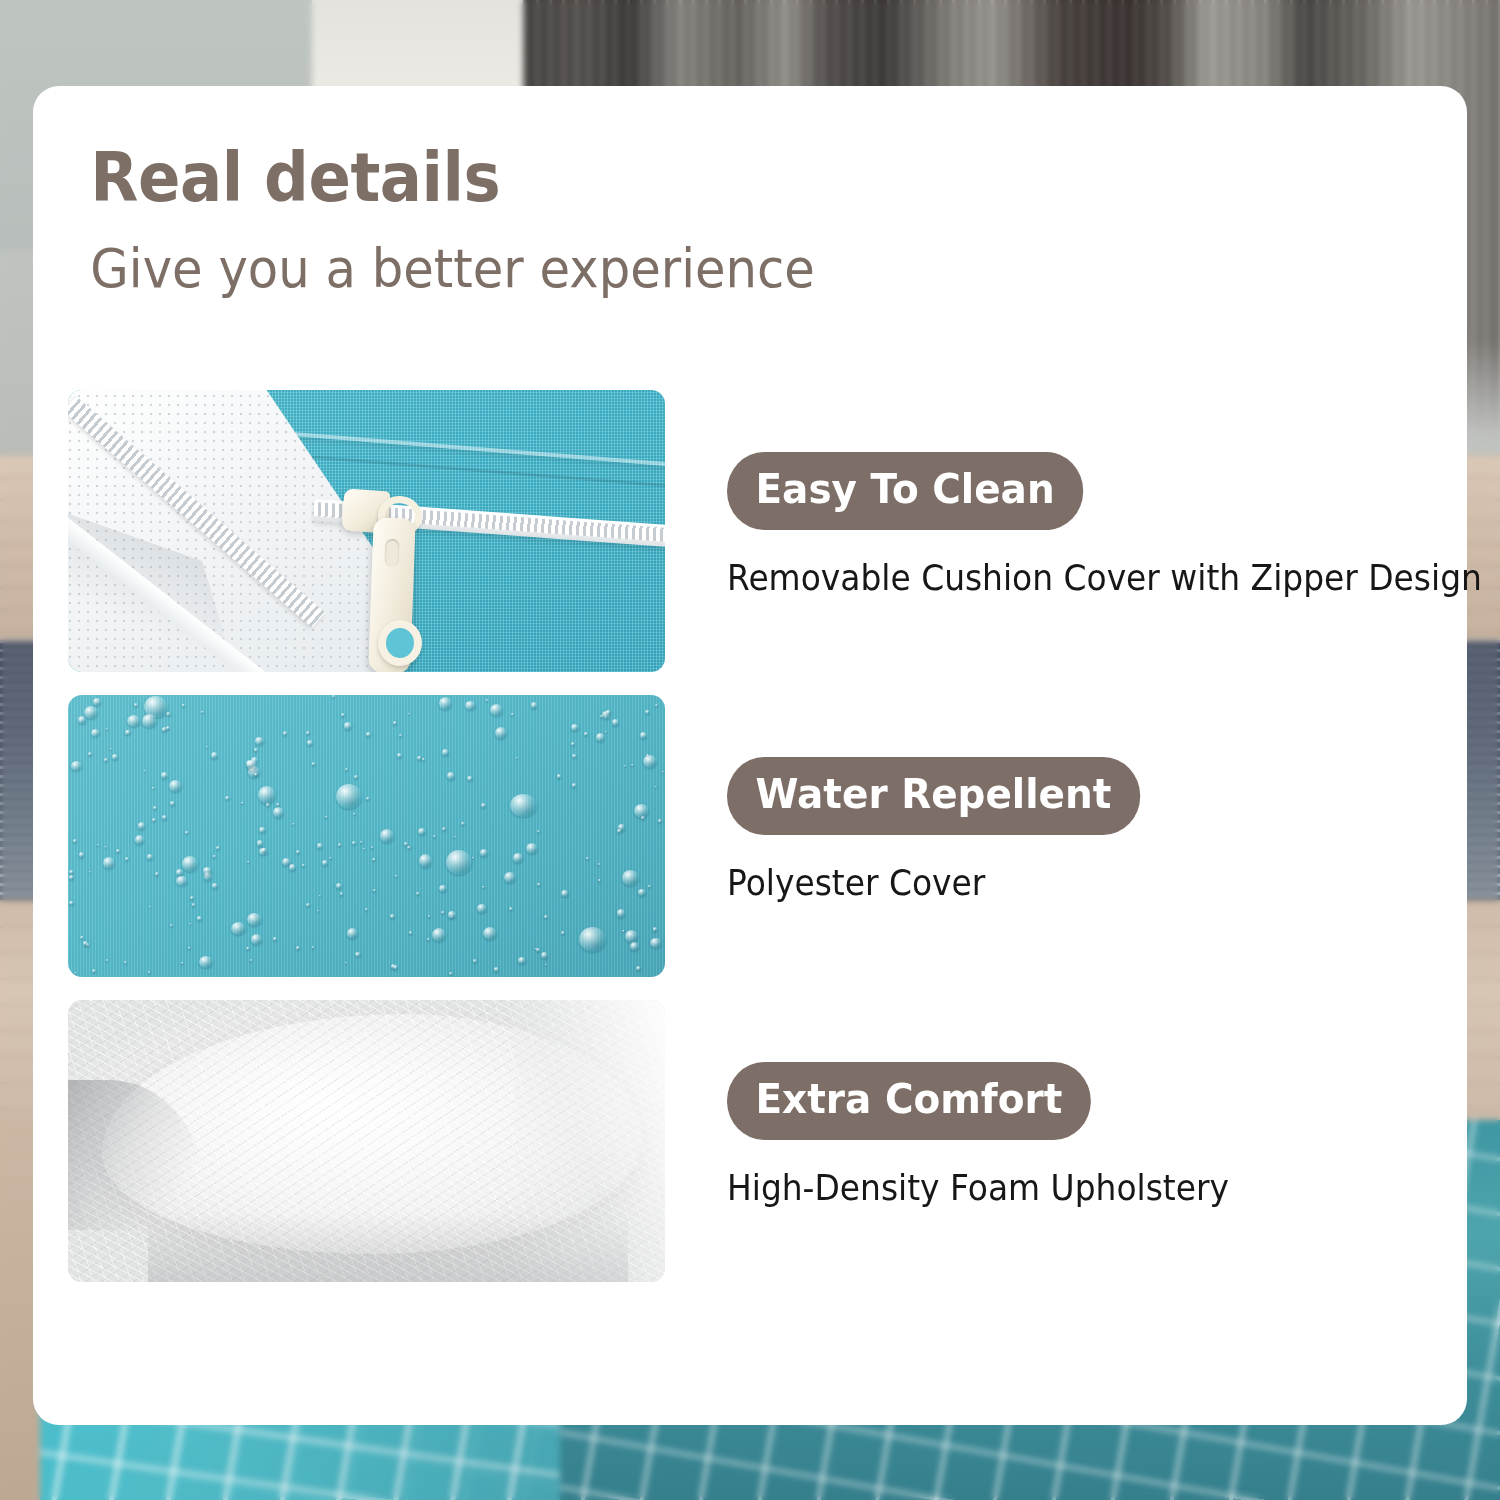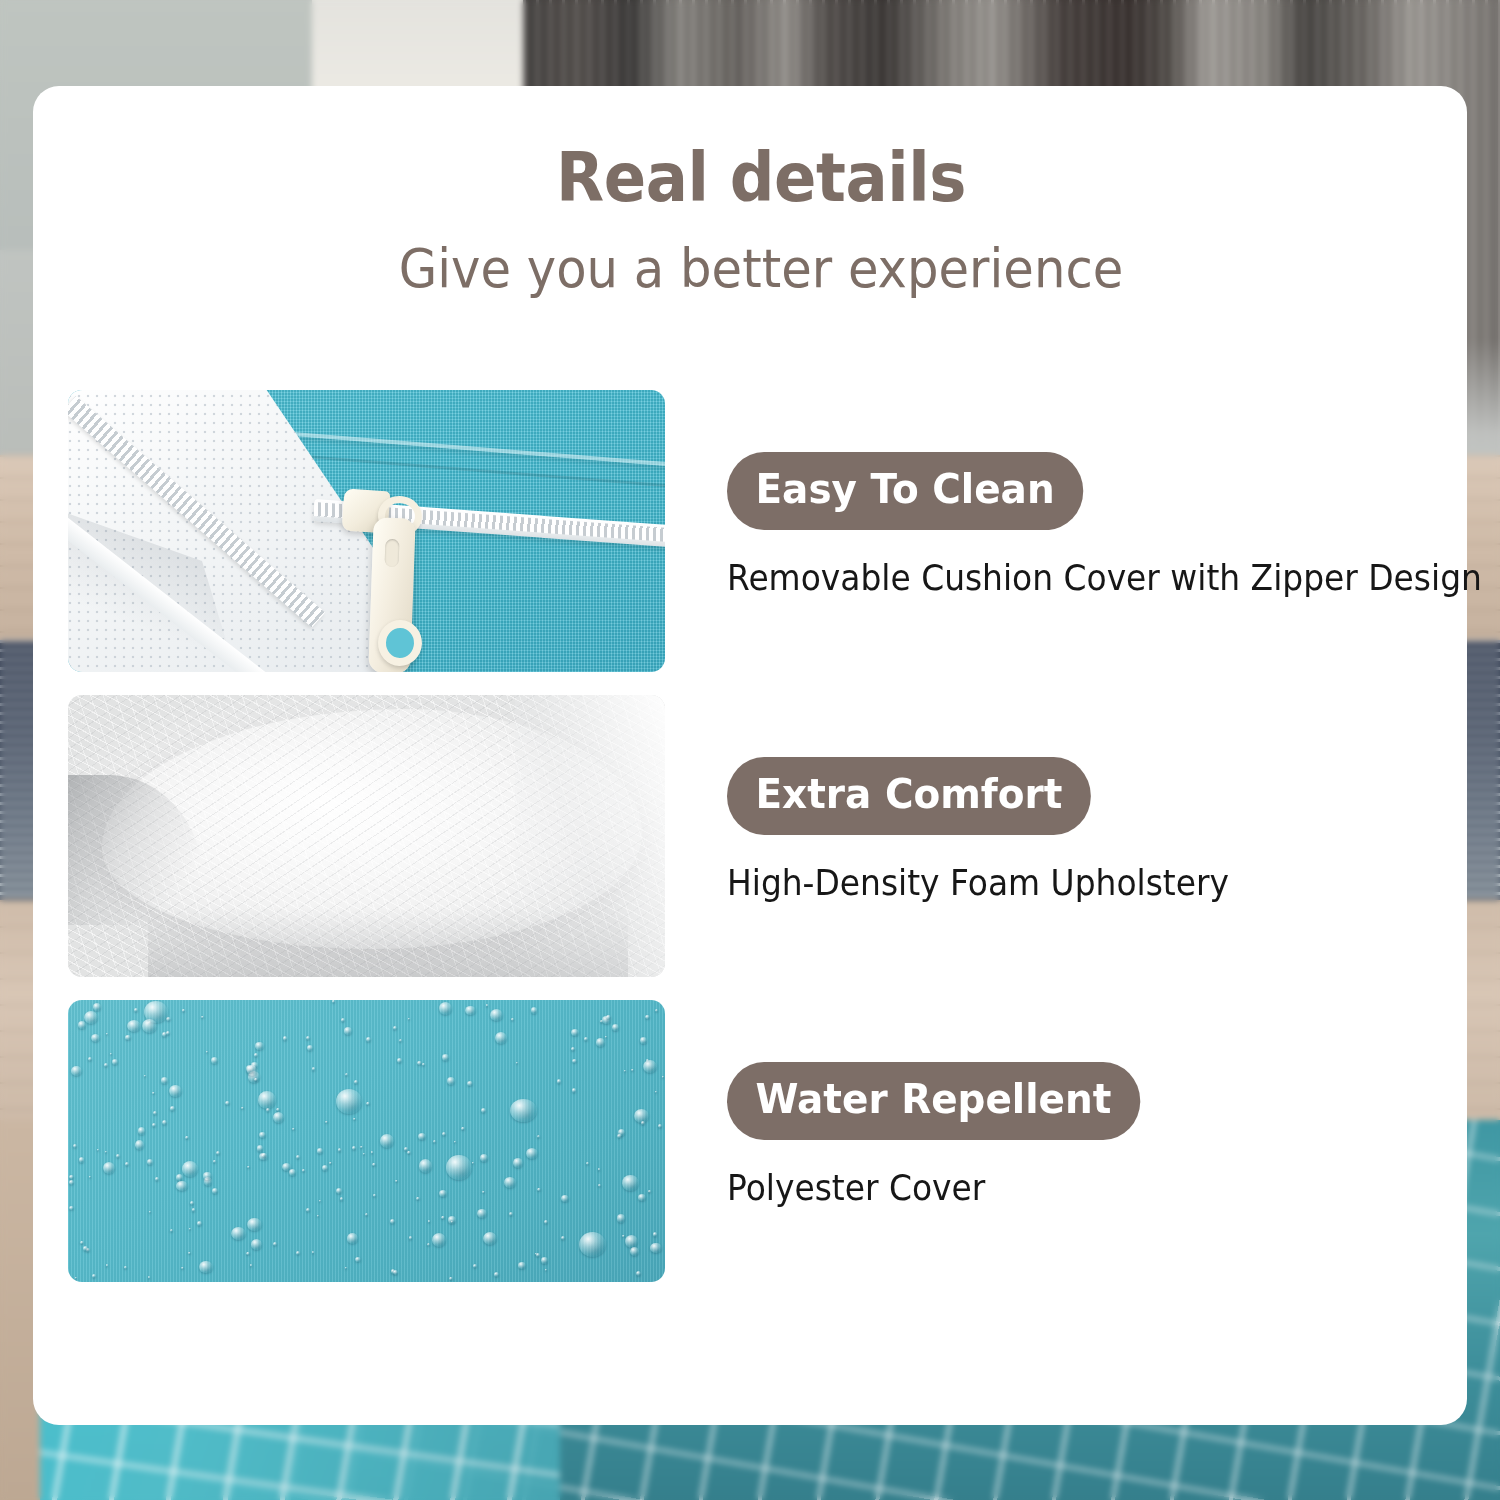--- a/index.html
+++ b/index.html
@@ -145,22 +145,20 @@
     height: 1339px;
     background: #ffffff;
     border-radius: 26px;
   }
 
   
   .headings {
     position: absolute;
     left: 0; top: 58px;
     width: 1434px;
-    text-align: center;
-    padding-left: 11px;
   }
   .title-main {
     font-family: "DejaVu Sans", sans-serif;
     font-size: 68px;
     font-weight: bold;
     color: #7d6e66;
     letter-spacing: -0.5px;
     line-height: 1.0;
     margin: 0;
     transform: scaleX(0.92);
@@ -482,35 +480,20 @@
           <div class="ph-zip-teeth-b"></div>
           <div class="ph-zip-slider"></div>
           <div class="ph-zip-ring"></div>
           <div class="ph-zip-pull"></div>
           <div class="ph-zip-pull-slot"></div>
           <div class="ph-zip-pull-hole"></div>
         </div>
         <div class="feature-text">
           <div class="badge">Easy To Clean</div>
           <div class="feature-desc">Removable Cushion Cover with Zipper Design</div>
-        </div>
-      </div>
-
-      <div class="feature-row">
-        <div class="photo">
-          <div class="ph-fill-base"></div>
-          <div class="ph-fill-mound"></div>
-          <div class="ph-fill-fibers"></div>
-          <div class="ph-fill-shadow-l"></div>
-          <div class="ph-fill-shadow-b"></div>
-          <div class="ph-fill-fold-r"></div>
-        </div>
-        <div class="feature-text">
-          <div class="badge">Extra Comfort</div>
-          <div class="feature-desc">High-Density Foam Upholstery</div>
         </div>
       </div>
 
       <div class="feature-row">
         <div class="photo">
           <div class="ph-water-base"></div>
           <div id="droplet-layer">
               <div class="drop" style="width: 8.2px; height: 8.5px; left: 534.4px; top: 15.7px;"></div>
               <div class="drop" style="width: 4.1px; height: 3.9px; left: 227.6px; top: 155.2px;"></div>
               <div class="drop" style="width: 8px; height: 8.1px; left: 275.9px; top: 26.7px;"></div>
@@ -752,15 +735,30 @@
               <div class="drop" style="width: 16.2px; height: 15.5px; left: 554.4px; top: 175px;"></div>
               <div class="drop" style="width: 11.6px; height: 10.9px; left: 582.4px; top: 242.6px;"></div>
             </div>
         </div>
         <div class="feature-text">
           <div class="badge">Water Repellent</div>
           <div class="feature-desc">Polyester Cover</div>
         </div>
       </div>
 
+      <div class="feature-row">
+        <div class="photo">
+          <div class="ph-fill-base"></div>
+          <div class="ph-fill-mound"></div>
+          <div class="ph-fill-fibers"></div>
+          <div class="ph-fill-shadow-l"></div>
+          <div class="ph-fill-shadow-b"></div>
+          <div class="ph-fill-fold-r"></div>
+        </div>
+        <div class="feature-text">
+          <div class="badge">Extra Comfort</div>
+          <div class="feature-desc">High-Density Foam Upholstery</div>
+        </div>
+      </div>
+
     </div>
   </div>
 </div>
 
 </body></html>

